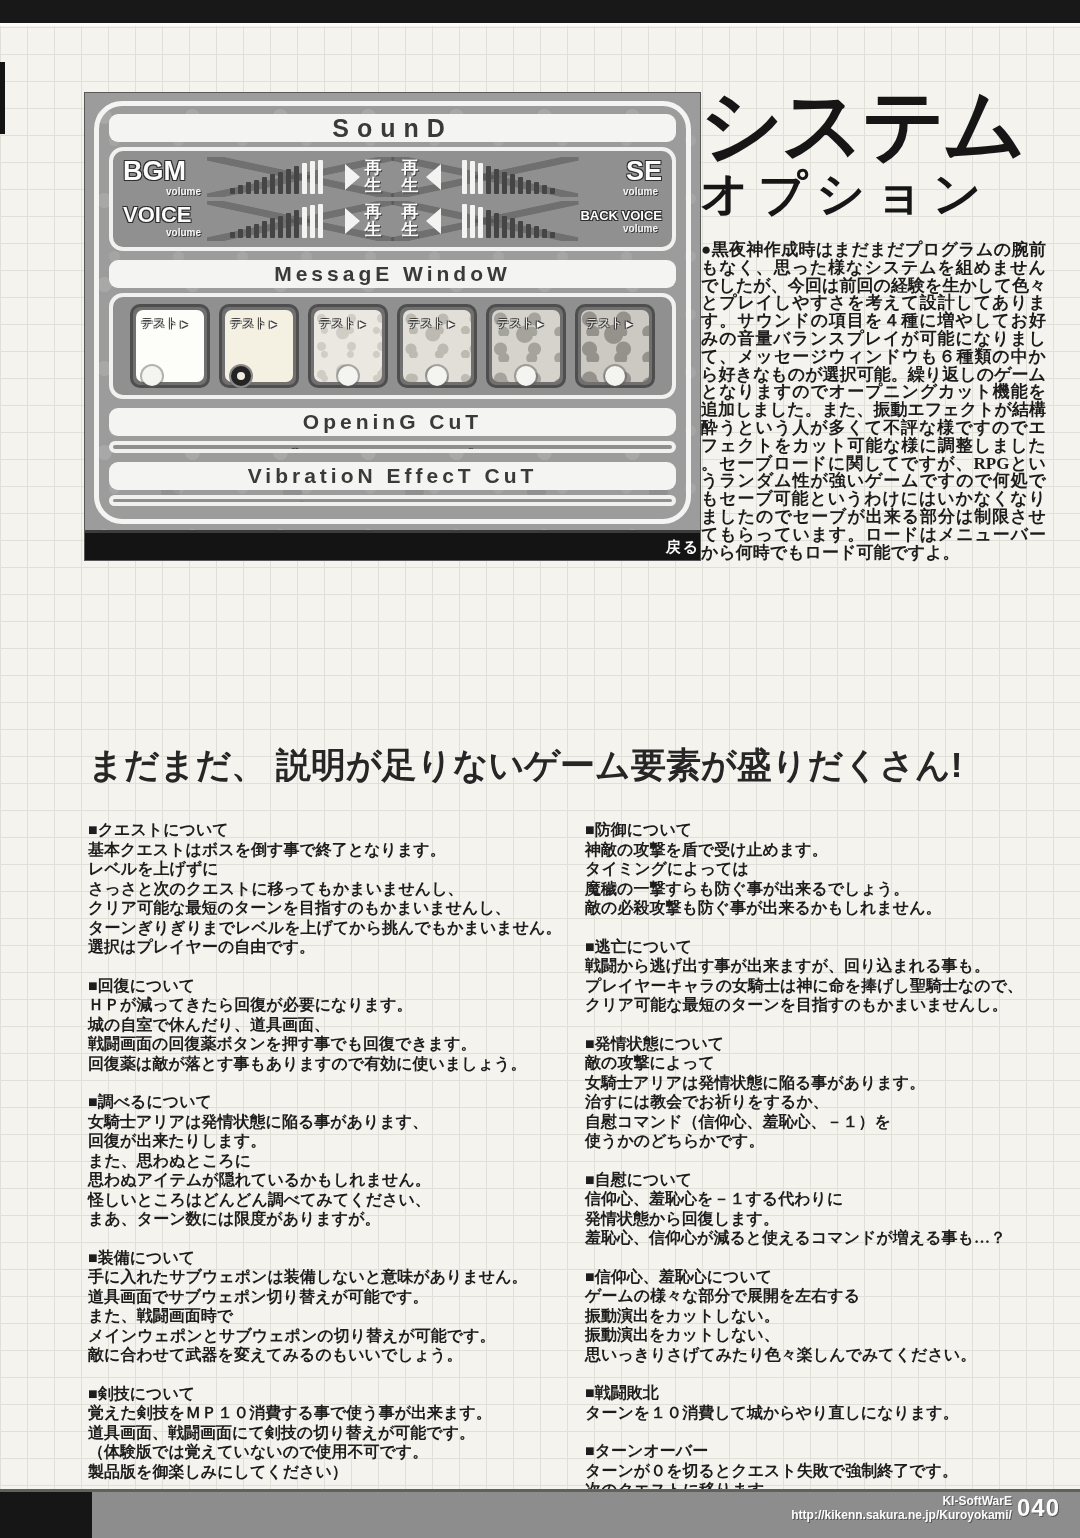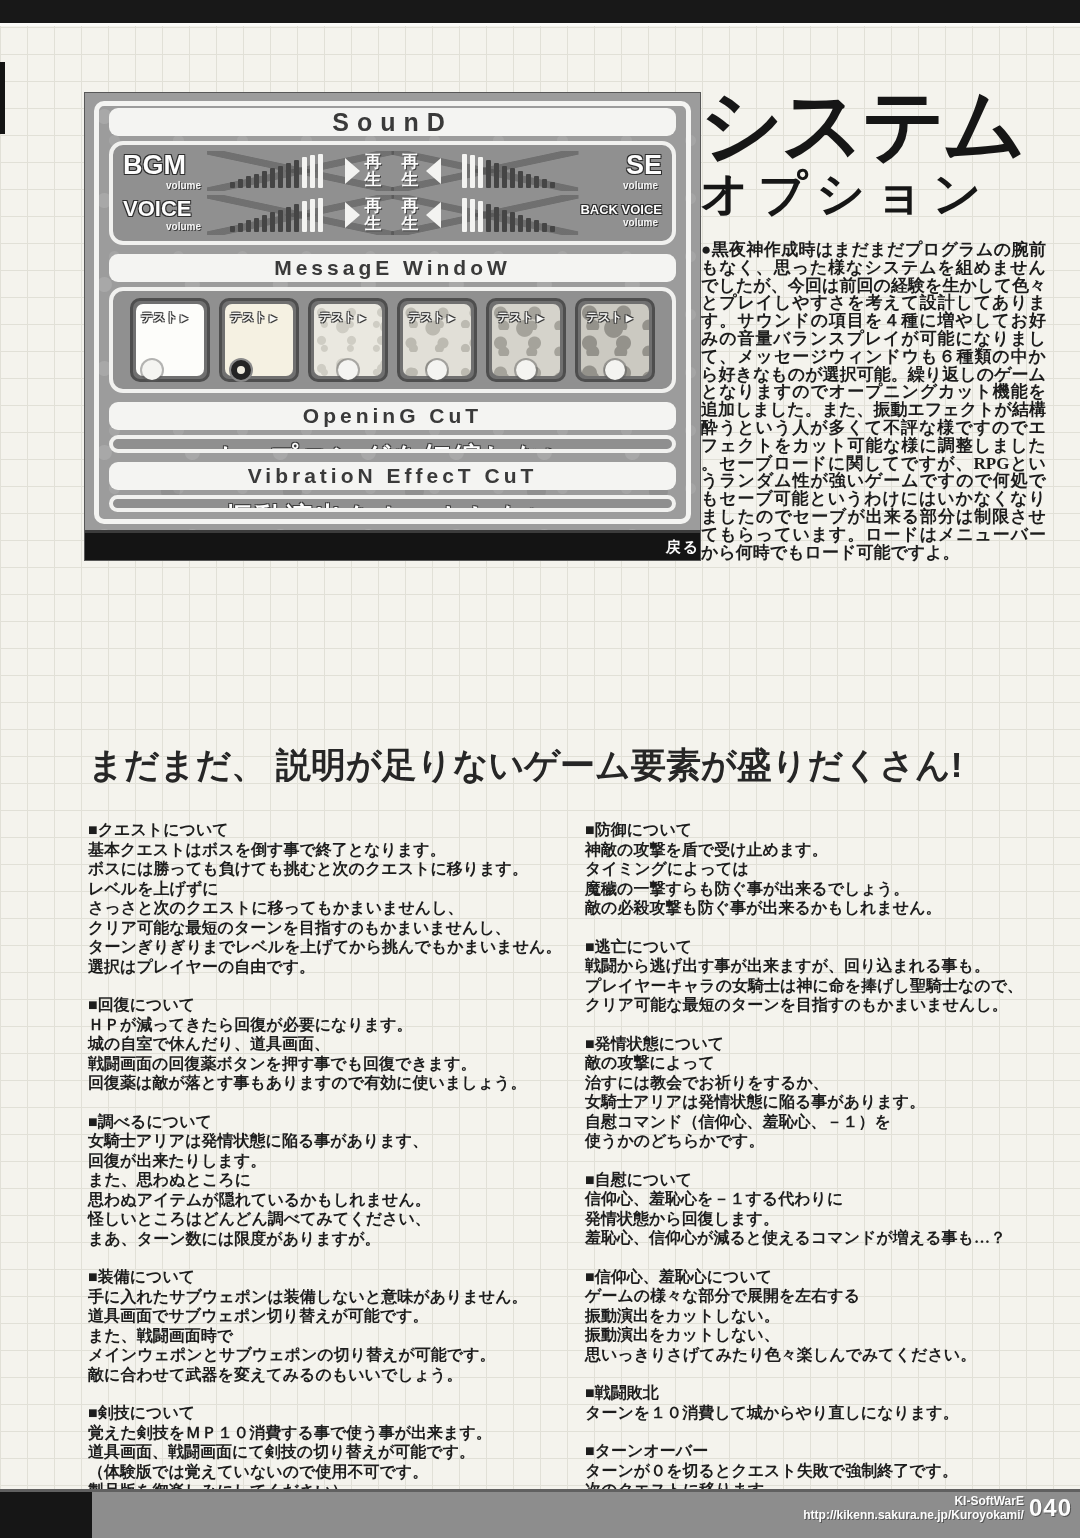--- a/index.html
+++ b/index.html
@@ -24,22 +24,22 @@
     background-color:#9c9c9c;
     background-image:
       radial-gradient(circle at 22% 28%, rgba(255,255,255,.12) 0 7px, transparent 8px),
       radial-gradient(circle at 70% 62%, rgba(0,0,0,.08) 0 9px, transparent 10px),
       radial-gradient(circle at 46% 82%, rgba(255,255,255,.09) 0 5px, transparent 6px);
     background-size:88px 84px,122px 110px,64px 58px;
     box-shadow:0 0 0 1px #585858;
     display:flex;flex-direction:column;
   }
   .shot-frame{
-    flex:1;margin:8px 9px 6px 9px;border:5px solid #f4f4f2;border-radius:10px;
-    padding:0 8px;display:flex;flex-direction:column;overflow:hidden;
+    flex:1;margin:8px 9px 6px 9px;border:5px solid #f4f4f2;border-radius:28px;
+    padding:6px 8px;display:flex;flex-direction:column;overflow:hidden;
   }
   .band{
     background:#f4f4f2;border-radius:9px;margin:2px 2px 5px 2px;height:28px;line-height:28px;
     text-align:center;font-weight:900;color:#3a3a3a;letter-spacing:4px;font-size:21px;
   }
   .band.sound-band{font-size:25px;letter-spacing:8px;}
   .ctrl-panel{
     border:4px solid #f1f1ef;border-radius:14px;background:#909090;margin:0 2px 7px 2px;
   }
   
@@ -88,21 +88,21 @@
     padding:3px;position:relative;box-sizing:border-box;flex:none;
   }
   .mbox-inner{width:100%;height:100%;border-radius:7px;position:relative;overflow:visible;box-sizing:border-box;}
   .tex-0{background:#fdfdfa;}
   .tex-1{background:#f5f1e2;}
   .tex-2{background-color:#eae8e0;background-image:radial-gradient(circle at 25% 30%, #cfcdc4 0 4px, transparent 5px),radial-gradient(circle at 65% 60%, #cfcdc4 0 6px, transparent 7px),radial-gradient(circle at 40% 85%, #cfcdc4 0 3px, transparent 4px);background-size:30px 28px,44px 38px,26px 24px;}
   .tex-3{background-color:#e1dfd7;background-image:radial-gradient(circle at 25% 30%, #bcbab1 0 5px, transparent 6px),radial-gradient(circle at 65% 60%, #bcbab1 0 7px, transparent 8px),radial-gradient(circle at 40% 85%, #bcbab1 0 4px, transparent 5px);background-size:32px 30px,46px 40px,26px 24px;}
   .tex-4{background-color:#d5d3cb;background-image:radial-gradient(circle at 25% 30%, #a5a39b 0 6px, transparent 7px),radial-gradient(circle at 68% 58%, #a5a39b 0 8px, transparent 9px),radial-gradient(circle at 42% 85%, #a5a39b 0 5px, transparent 6px);background-size:34px 30px,48px 42px,28px 26px;}
   .tex-5{background-color:#cbc9c1;background-image:radial-gradient(circle at 25% 30%, #94928b 0 7px, transparent 8px),radial-gradient(circle at 68% 58%, #94928b 0 9px, transparent 10px),radial-gradient(circle at 42% 85%, #94928b 0 6px, transparent 7px);background-size:34px 30px,48px 42px,28px 26px;}
   .mbox-label{
-    position:absolute;top:5px;left:5px;font-size:12px;font-weight:700;color:#f7f7f5;white-space:nowrap;
+    position:absolute;top:5px;left:5px;font-size:12px;font-weight:400;color:#f7f7f5;white-space:nowrap;
     text-shadow:1px 1px 0 #383838,-1px -1px 0 #383838,1px -1px 0 #383838,-1px 1px 0 #383838;
   }
   .mbox-label .tri{font-size:9px;margin-left:3px;}
   .dot{
     position:absolute;bottom:-4px;width:20px;height:20px;border-radius:50%;
     background:#f4f4f1;box-shadow:0 0 0 2px rgba(88,88,88,.45);box-sizing:border-box;
   }
   .dot{left:50%;transform:translateX(-50%);}
   .mbox:nth-of-type(-n+2) .dot{left:6px;transform:none;}
   .dot-sel-true{background:#efece0;border:6px solid #242424;box-shadow:0 0 0 2px #8a8a8a;}
@@ -135,21 +135,21 @@
   }
   .col{font-family:"Liberation Serif","DejaVu Serif",serif;color:#1d1d1d;}
   .col-left{left:88px;top:820px;width:500px;}
   .col-right{left:585px;top:820px;width:475px;}
   .sec{margin-bottom:19px;}
   .sec-title,.tline{font-size:16px;font-weight:bold;line-height:19.5px;white-space:nowrap;}
 
   
   .footer{left:0;top:1489px;width:1080px;height:49px;background:#8d8d8d;border-top:3px solid #606060;box-sizing:border-box;}
   .footer-black{position:absolute;left:0;top:0;width:92px;height:100%;background:#161616;}
-  .footer-info{position:absolute;right:8px;top:2px;display:flex;align-items:center;gap:5px;}
+  .footer-info{position:absolute;right:20px;top:2px;display:flex;align-items:center;gap:5px;}
   .footer-text{text-align:right;color:#fdfdfd;font-weight:900;font-size:12px;line-height:1.2;text-shadow:1px 1px 0 #555;}
   .footer-num{color:#fdfdfd;font-weight:900;font-size:24px;letter-spacing:1px;line-height:1;text-shadow:1px 1px 0 #555;}
 </style>
 </head>
 <body>
 
 <div class="abs topbar"></div>
 <div class="abs edge-notch"></div>
 
 <div class="abs shot">
@@ -336,21 +336,20 @@
 <div class="abs intro">●黒夜神作成時はまだまだプログラムの腕前もなく、思った様なシステムを組めませんでしたが、今回は前回の経験を生かして色々とプレイしやすさを考えて設計してあります。サウンドの項目を４種に増やしてお好みの音量バランスプレイが可能になりまして、メッセージウィンドウも６種類の中から好きなものが選択可能。繰り返しのゲームとなりますのでオープニングカット機能を追加しました。また、振動エフェクトが結構酔うという人が多くて不評な様ですのでエフェクトをカット可能な様に調整しました。セーブロードに関してですが、RPGというランダム性が強いゲームですので何処でもセーブ可能というわけにはいかなくなりましたのでセーブが出来る部分は制限させてもらっています。ロードはメニューバーから何時でもロード可能ですよ。</div>
 
 <div class="abs headline">まだまだ、 説明が足りないゲーム要素が盛りだくさん!</div>
 
 <div class="abs col col-left">
 
     <section class="sec">
       <div class="sec-title">■クエストについて</div>
       <div class="sec-lines">
         <div class="tline">基本クエストはボスを倒す事で終了となります。</div>
-        <div class="tline">ボスには勝っても負けても挑むと次のクエストに移ります。</div>
         <div class="tline">レベルを上げずに</div>
         <div class="tline">さっさと次のクエストに移ってもかまいませんし、</div>
         <div class="tline">クリア可能な最短のターンを目指すのもかまいませんし、</div>
         <div class="tline">ターンぎりぎりまでレベルを上げてから挑んでもかまいません。</div>
         <div class="tline">選択はプレイヤーの自由です。</div>
       </div>
     </section>
 
     <section class="sec">
       <div class="sec-title">■回復について</div>
@@ -413,22 +412,22 @@
         <div class="tline">戦闘から逃げ出す事が出来ますが、回り込まれる事も。</div>
         <div class="tline">プレイヤーキャラの女騎士は神に命を捧げし聖騎士なので、</div>
         <div class="tline">クリア可能な最短のターンを目指すのもかまいませんし。</div>
       </div>
     </section>
 
     <section class="sec">
       <div class="sec-title">■発情状態について</div>
       <div class="sec-lines">
         <div class="tline">敵の攻撃によって</div>
+        <div class="tline">女騎士アリアは発情状態に陥る事があります。</div>
         <div class="tline">治すには教会でお祈りをするか、</div>
-        <div class="tline">女騎士アリアは発情状態に陥る事があります。</div>
         <div class="tline">自慰コマンド（信仰心、羞恥心、－１）を</div>
         <div class="tline">使うかのどちらかです。</div>
       </div>
     </section>
 
     <section class="sec">
       <div class="sec-title">■自慰について</div>
       <div class="sec-lines">
         <div class="tline">信仰心、羞恥心を－１する代わりに</div>
         <div class="tline">発情状態から回復します。</div>

